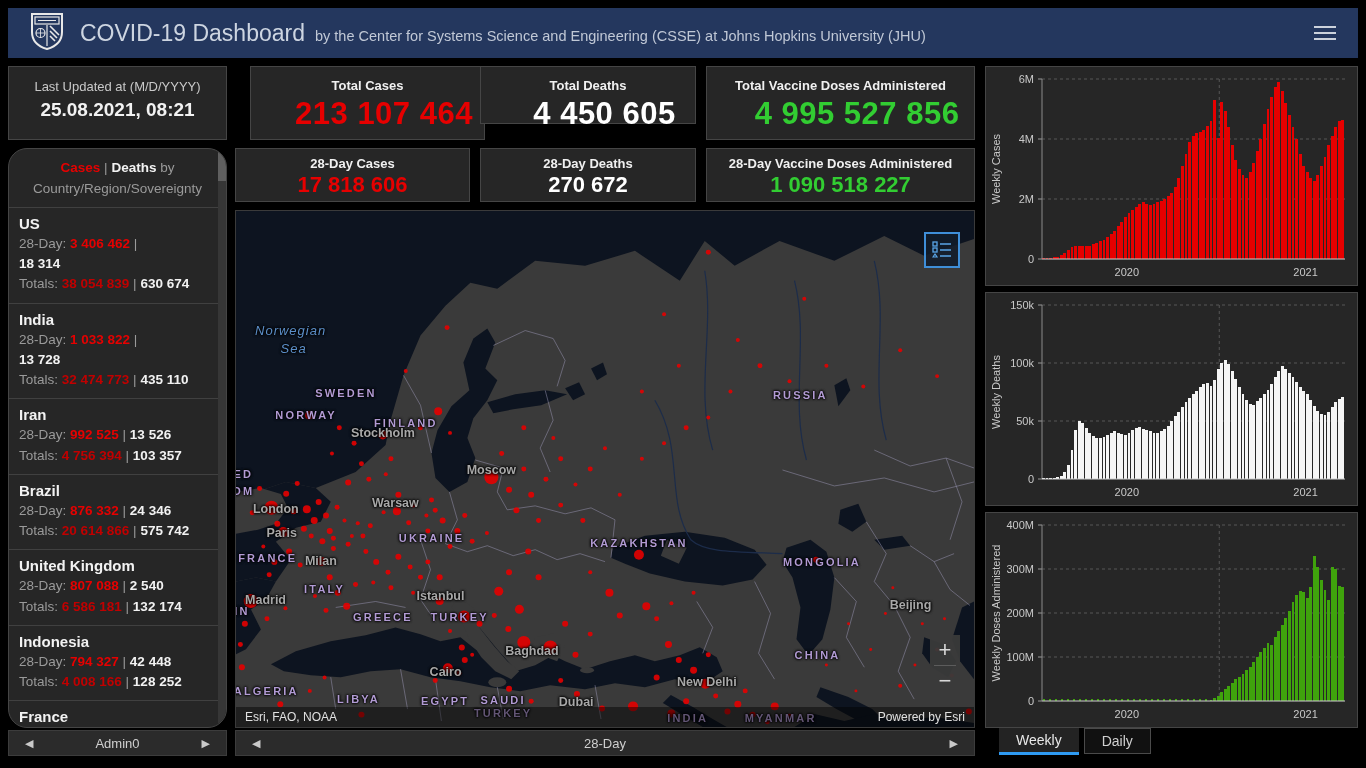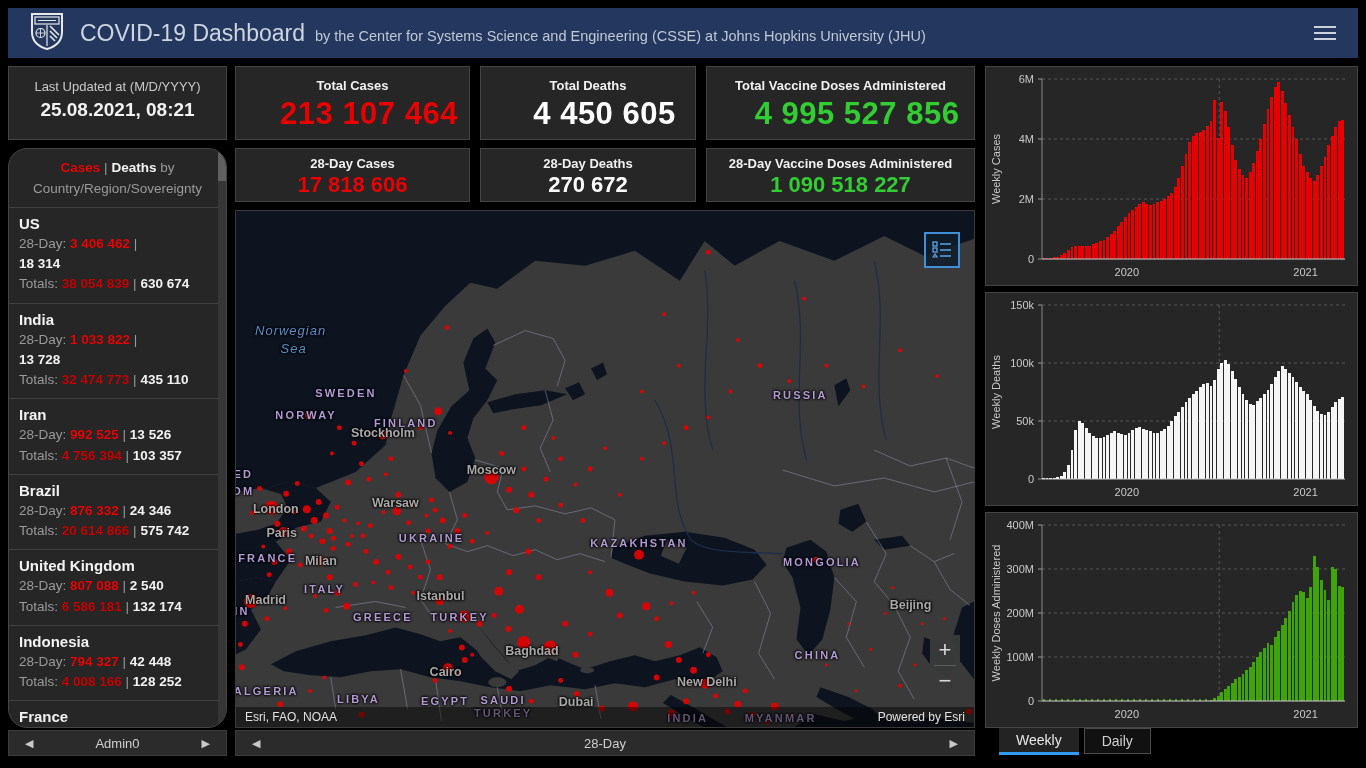--- a/index.html
+++ b/index.html
@@ -43,22 +43,22 @@
   #pager-admin{left:8px;top:730px;width:219px;height:26px;}
   #pager-28{left:235px;top:730px;width:740px;height:26px;}
 
   
   .stat{text-align:center;}
   .stat .lbl{font-size:13px;font-weight:700;color:#f0f0f0;}
   .stat1 .lbl{margin-top:11px;} .stat2 .lbl{margin-top:7px;}
   .stat1 .val{margin-top:3px;font-size:31px;font-weight:700;letter-spacing:.5px;padding-left:33px;}
   .stat2 .val{margin-top:1px;font-size:22px;font-weight:700;}
   .v-red{color:#e60000;} .v-wht{color:#fff;} .v-grn{color:#32cd32;}
-  #box-tc{left:235px;top:66px;width:235px;height:74px;}
-  #box-td{left:480px;top:66px;width:216px;height:74px;}
+  #box-tc{left:250px;top:66px;width:235px;height:74px;}
+  #box-td{left:480px;top:66px;width:216px;height:58px;}
   #box-tv{left:706px;top:66px;width:269px;height:74px;}
   #box-dc{left:235px;top:148px;width:235px;height:54px;}
   #box-dd{left:480px;top:148px;width:216px;height:54px;}
   #box-dv{left:706px;top:148px;width:269px;height:54px;}
 
   
   #map{left:235px;top:210px;width:740px;height:518px;background:#0d1420;border:1px solid #3a3a3a;overflow:hidden;}
   #map svg#map-svg{position:absolute;left:0;top:0;width:100%;height:100%;}
   #map-labels{position:absolute;left:0;top:0;right:0;bottom:0;pointer-events:none;}
   .maplabel{position:absolute;transform:translate(-50%,-50%);white-space:nowrap;

